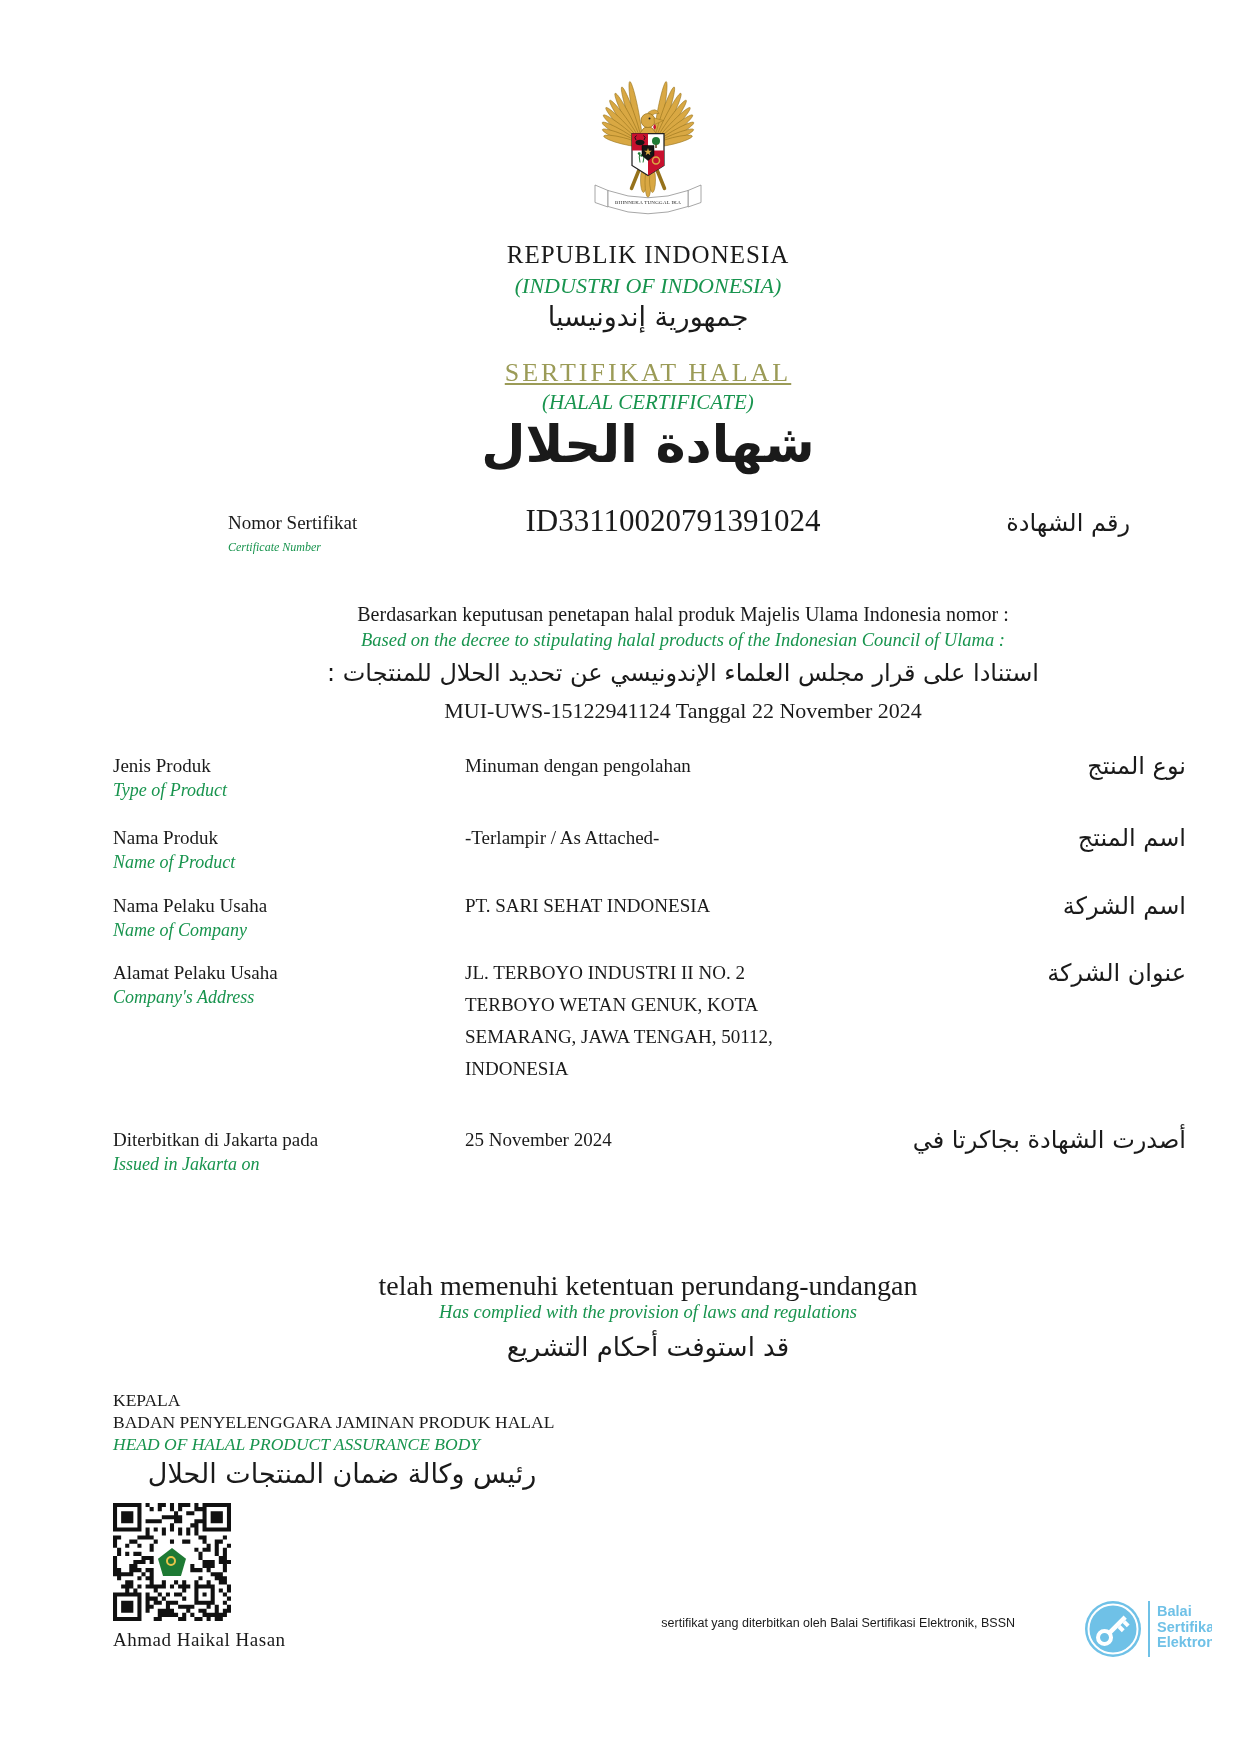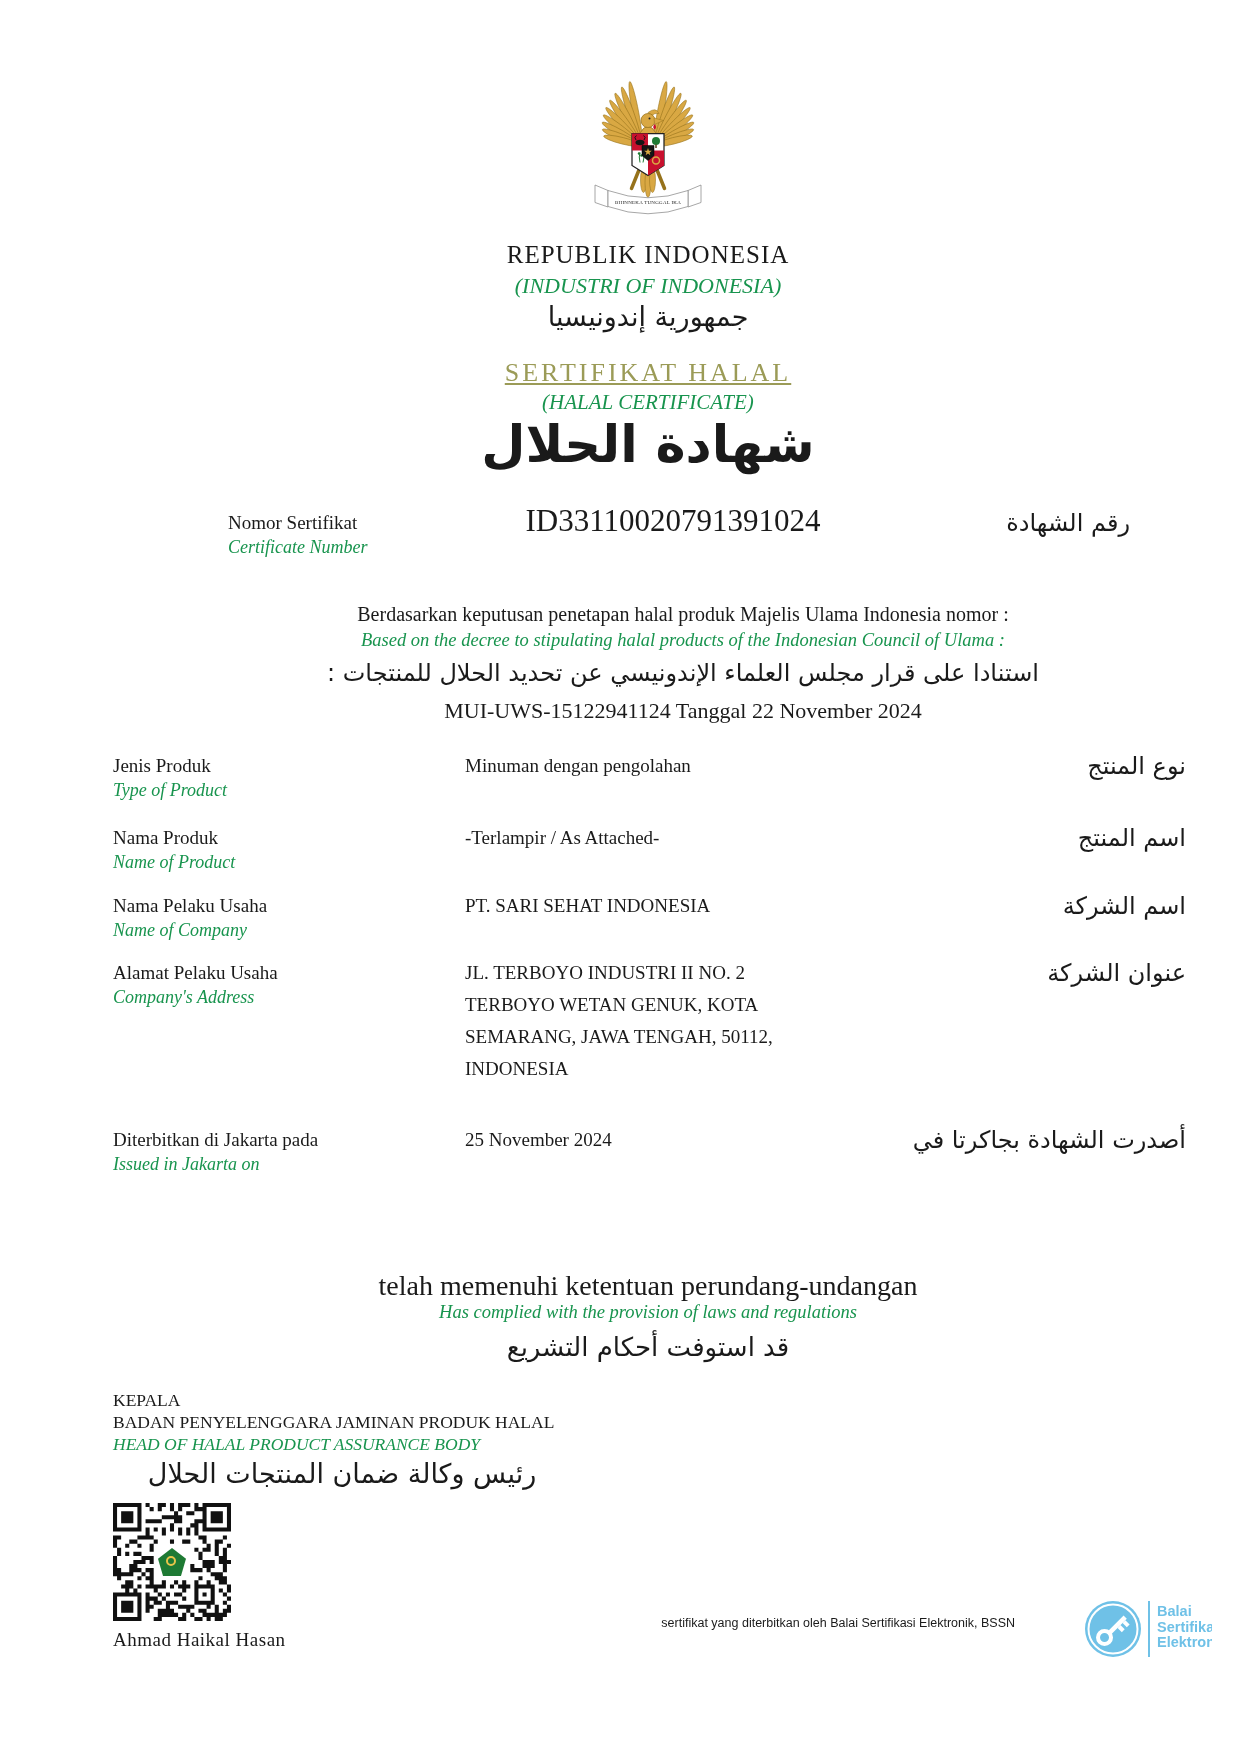--- a/index.html
+++ b/index.html
@@ -18,21 +18,21 @@
   .emblem{left:545px; top:50px; width:150px; height:162px;}
   .t-country{top:232px; font-size:25px; letter-spacing:1px;}
   .t-country-en{top:264px; font-size:22px;}
   .t-country-ar{top:292px; font-size:27px;}
   .t-title{top:349px; font-size:26px; letter-spacing:3px; color:#9B9B57;text-decoration:underline;}
   .t-title-en{top:381px; font-size:21px;}
   .t-title-ar{top:406px; font-size:51px; font-weight:bold;}
 
   
   .cn-label{left:200px; top:501px; font-size:19px; line-height:25px;}
-  .cn-label .en{font-size:18px;}
+  .cn-label .en{font-size:12px;}
   .cn-value{left:430px; top:494px; width:430px; text-align:center; font-size:31px;}
   .cn-ar{right:82px; top:500px; font-size:24px;}
 
   
   .decree{top:592px; left:0; width:1240px; text-align:center;padding-left:35px;}
   .decree .l1{font-size:20px; line-height:26px;}
   .decree .l2{font-size:18.5px; line-height:26px;}
   .decree .l3{font-size:24px; line-height:40px;}
   .decree .l4{font-size:22px; line-height:32px; margin-top:2px;}
 

